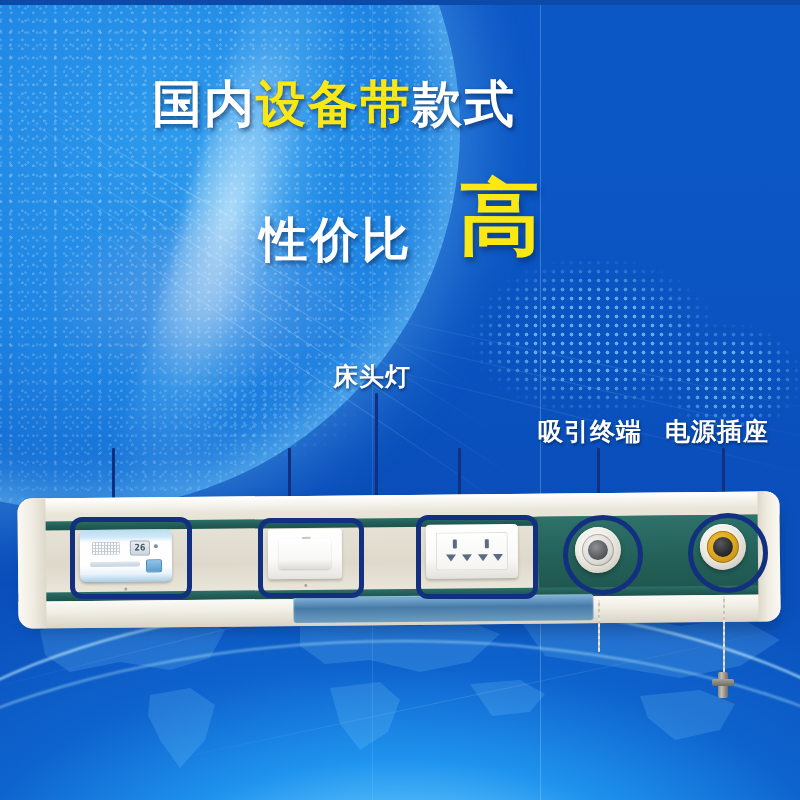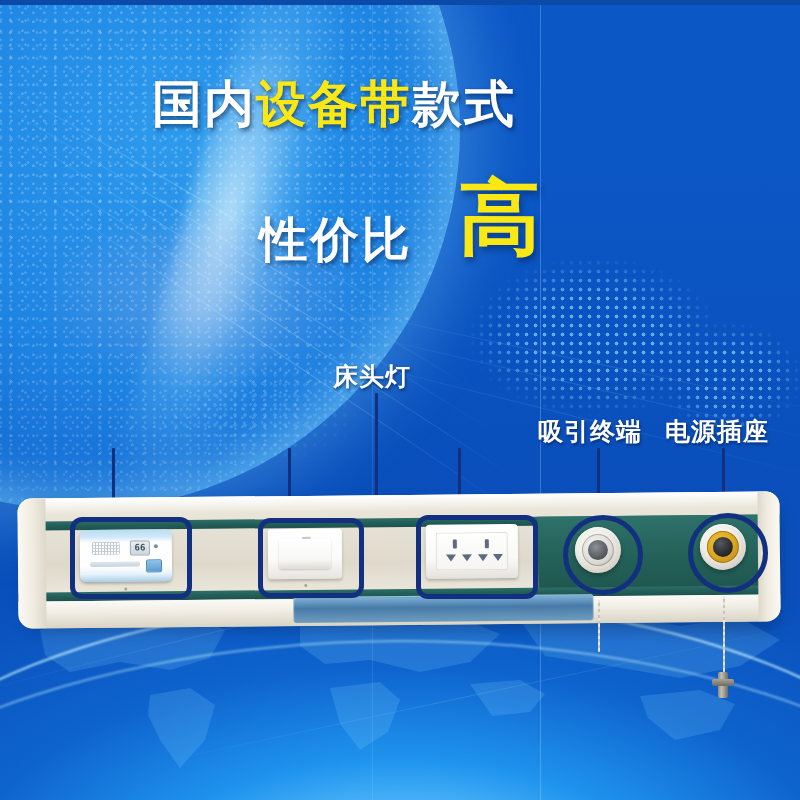--- a/index.html
+++ b/index.html
@@ -364,21 +364,21 @@
       <div class="stripe s1"></div>
       <div class="panel-greenblock"></div>
       <div class="stripe s2"></div>
       <div class="panel-bottom-rail"></div>
       <div class="bluestrip"></div>
       <div class="panel-leftcap"></div>
       <div class="panel-rightcap"></div>
 
       <div class="device intercom">
         <div class="ic-grille"></div>
-        <div class="ic-display">66</div>
+        <div class="ic-display">26</div>
         <div class="ic-dot"></div>
         <div class="ic-slot"></div>
         <div class="ic-btn"></div>
       </div>
       <div class="panel-screw" style="left:106px;top:90px;"></div>
 
       <div class="device switch">
         <div class="switch-rocker"></div>
         <div class="switch-mark"></div>
       </div>

